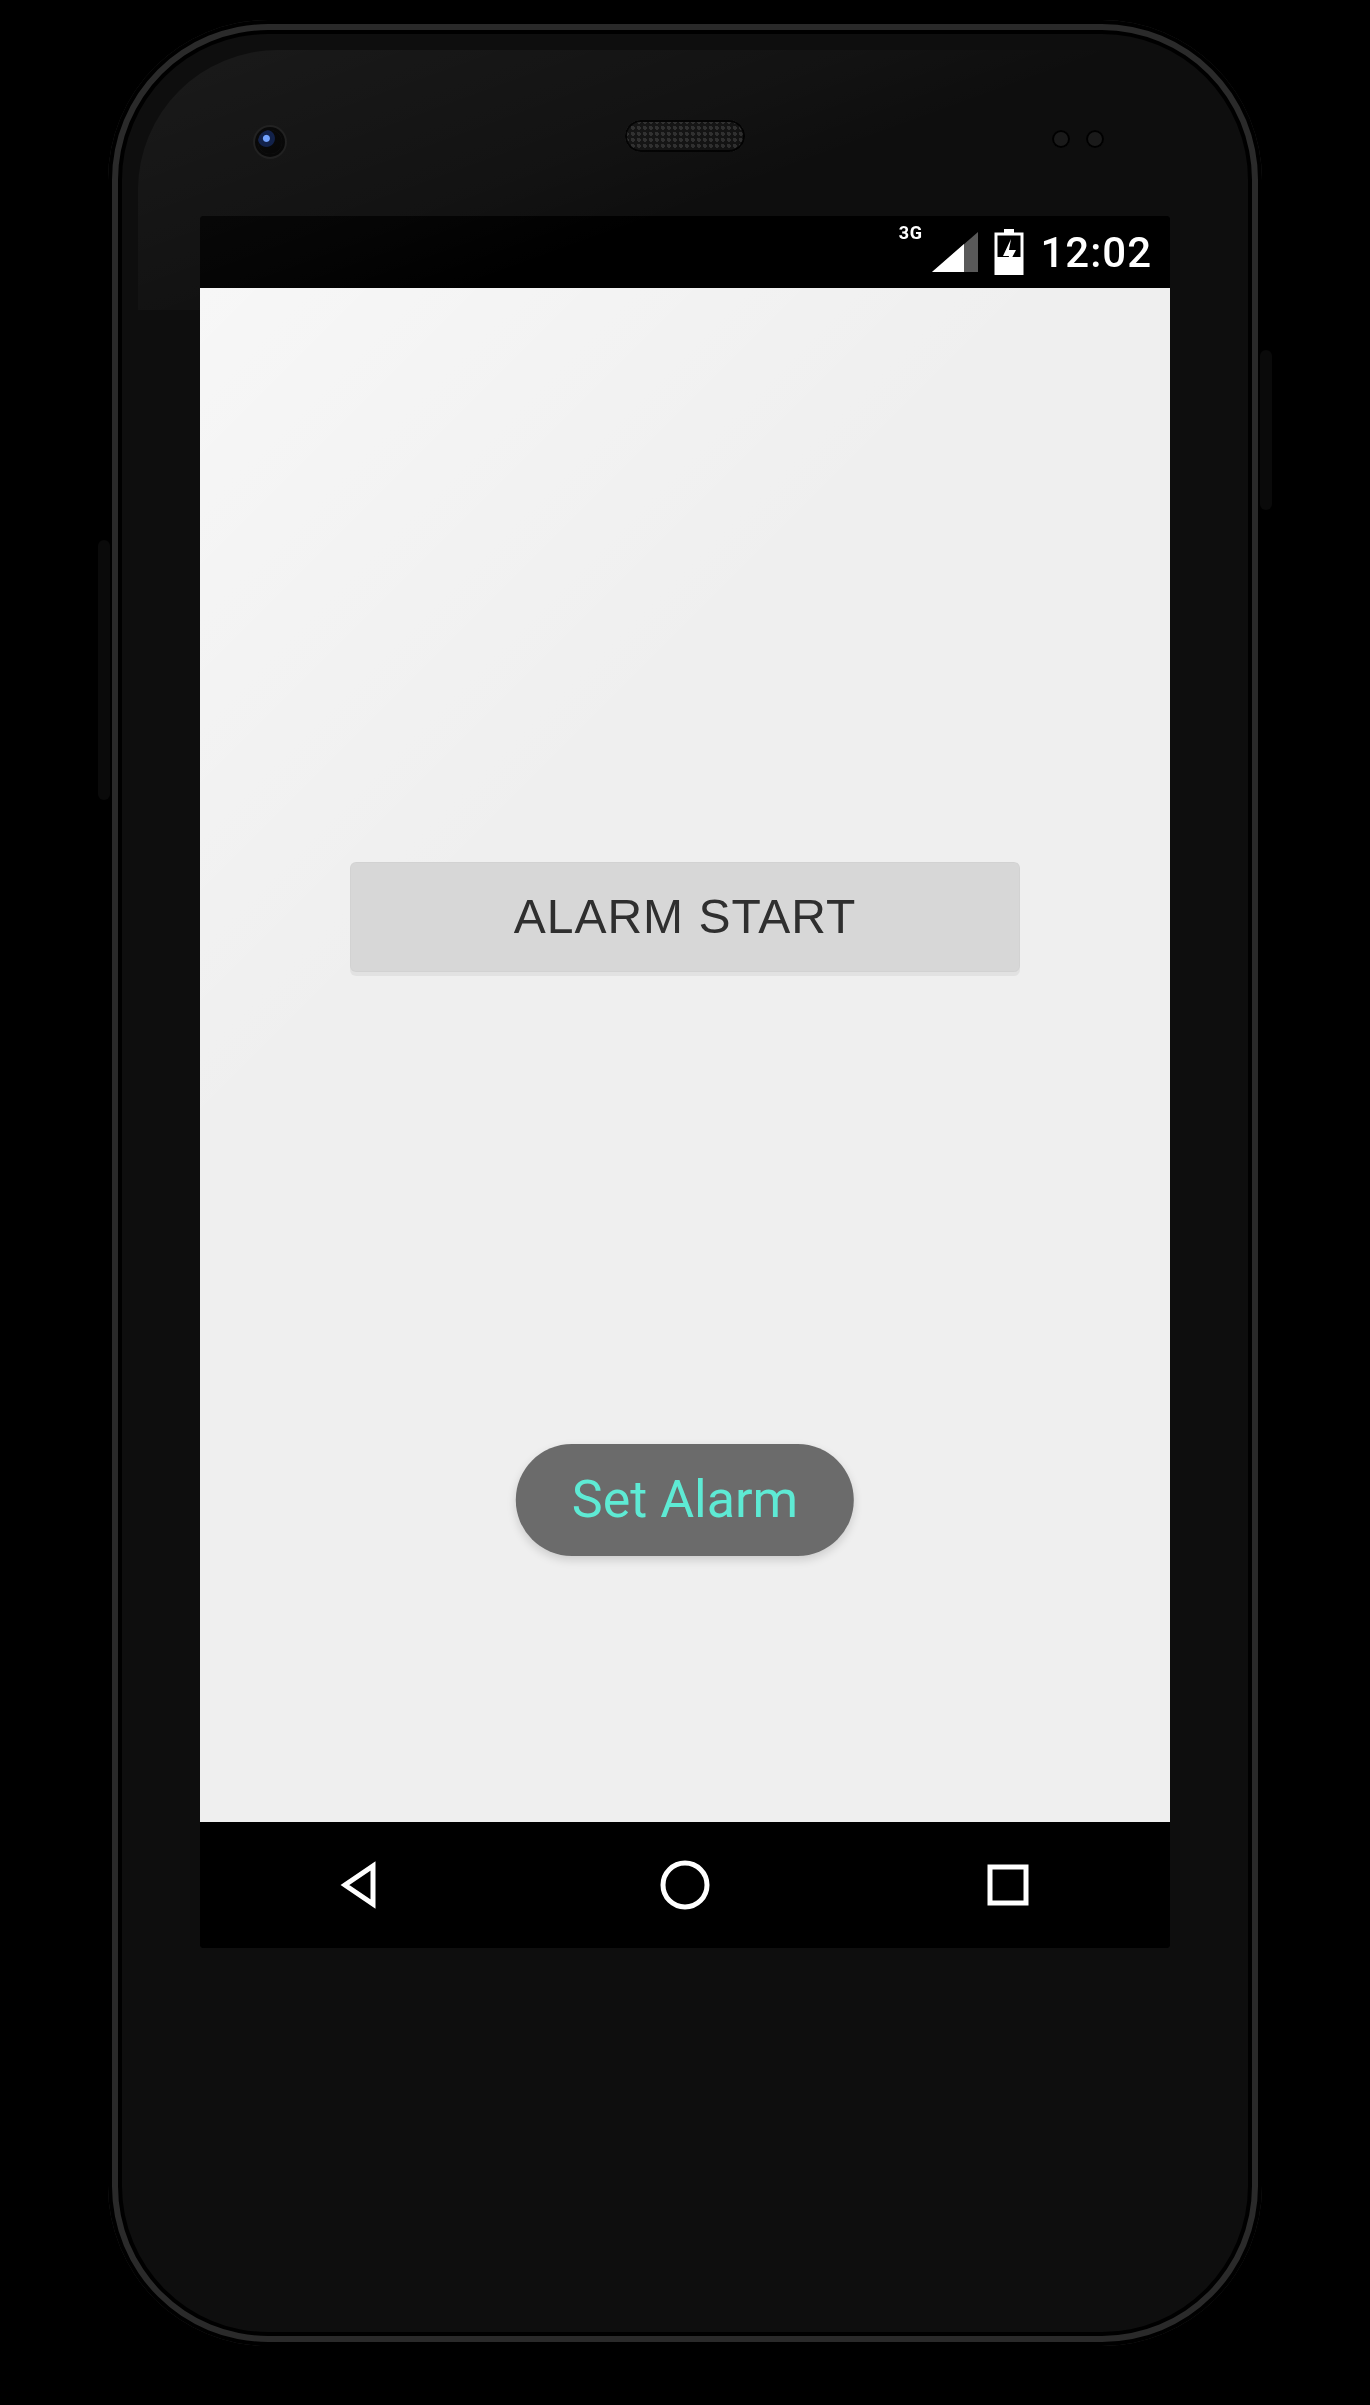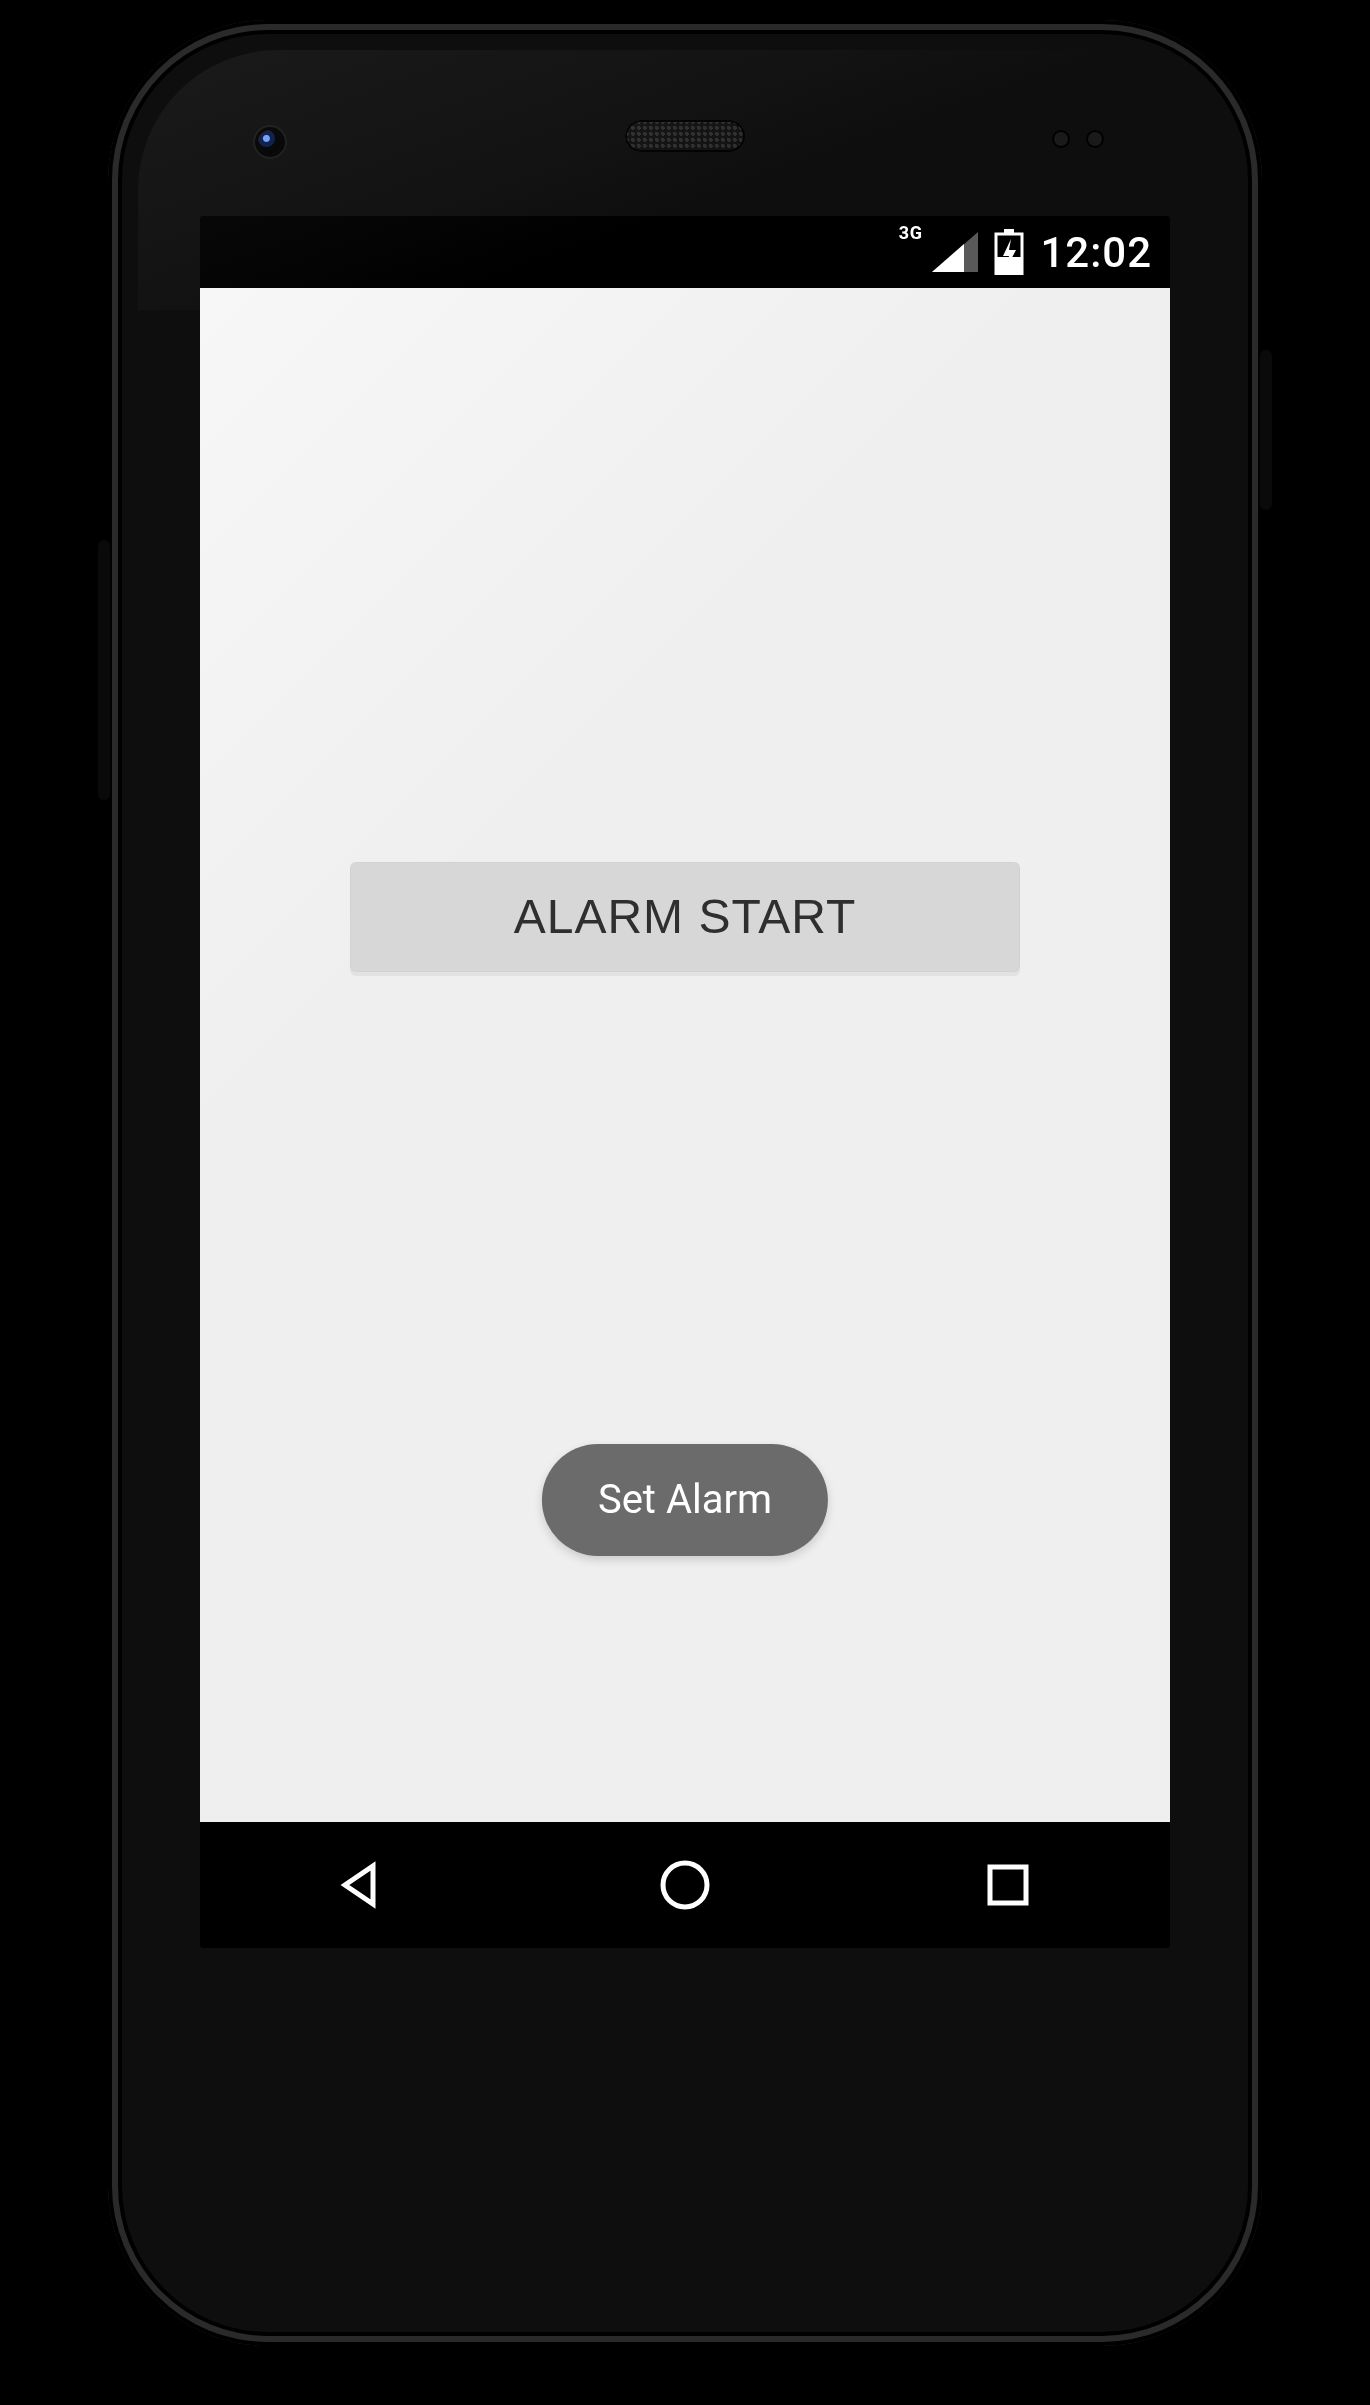--- a/index.html
+++ b/index.html
@@ -136,22 +136,22 @@
 
   .toast{
     position:absolute;
     left:50%; top:79%;
     transform:translate(-50%, -50%);
     padding:0 56px;
     height:112px;
     line-height:112px;
     border-radius:60px;
     background:#6b6b6b;
-    color:#ffffff;
-    font-size:40px;
+    color:#5eead4;
+    font-size:52px;
     white-space:nowrap;
     box-shadow:0 4px 10px rgba(0,0,0,.15);
   }
 
   
   .navbar{
     height:126px;
     background:#000;
     display:flex;
     align-items:center;

